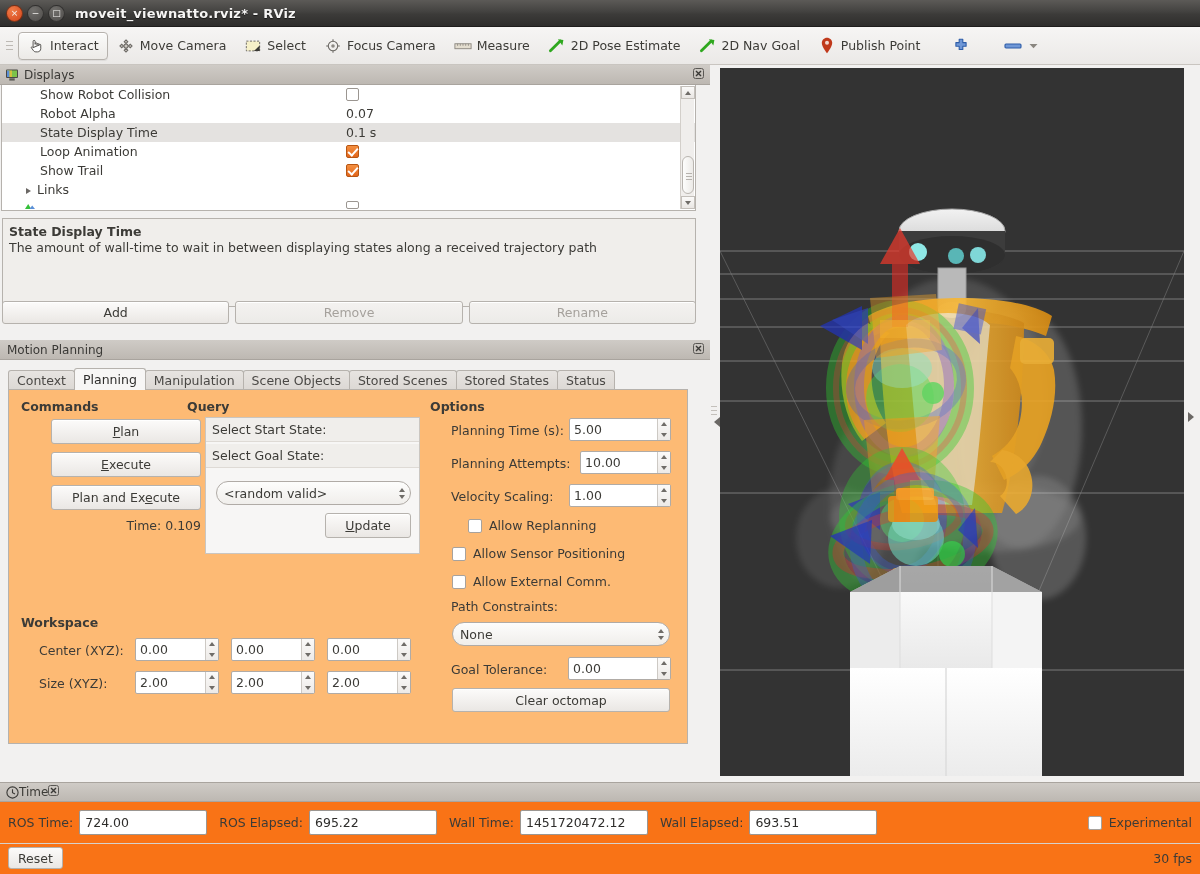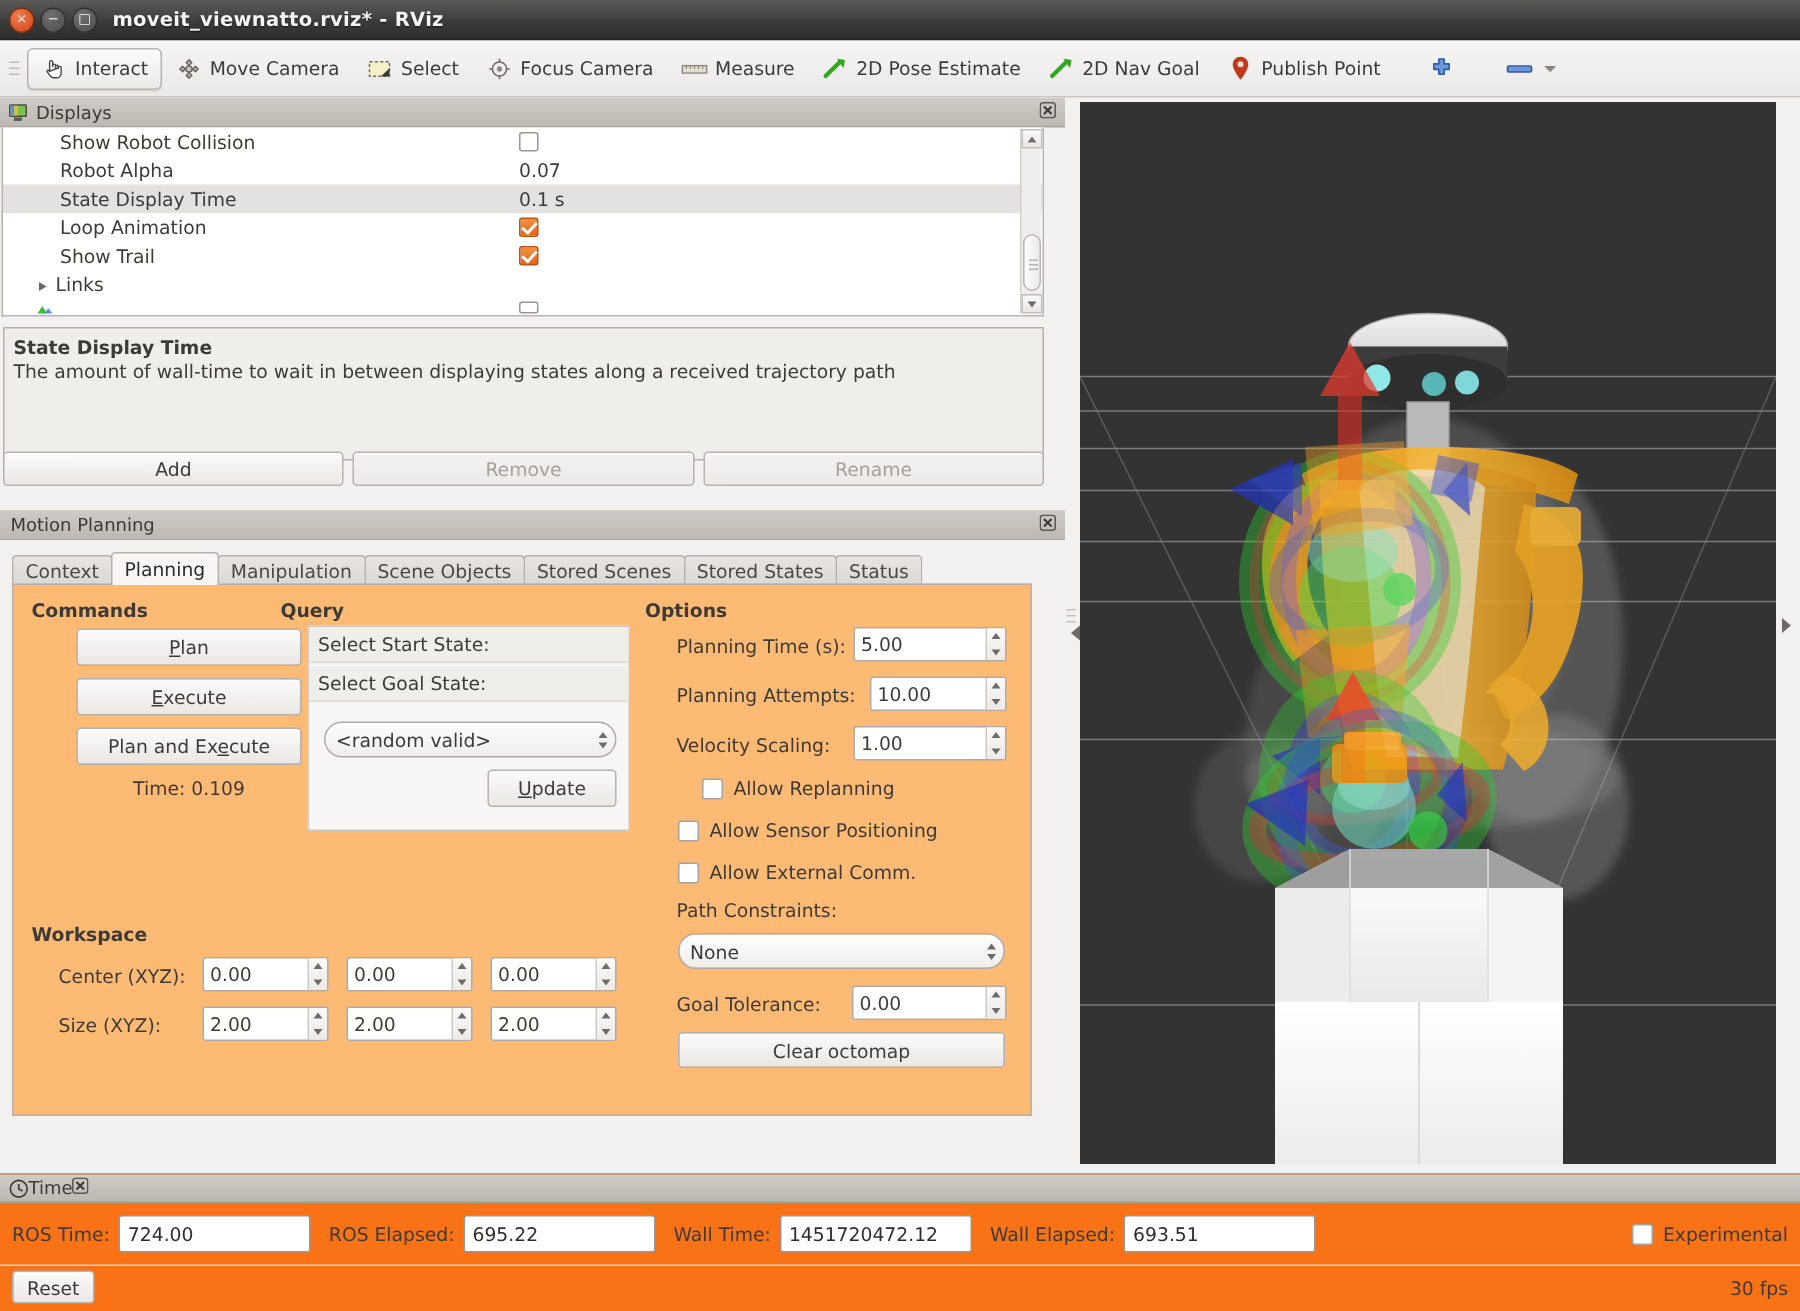--- a/index.html
+++ b/index.html
@@ -464,21 +464,21 @@
           <div class="sechdr" style="position:absolute;left:12px;top:9px;">Commands</div>
           <div class="btn" style="position:absolute;left:42px;top:29px;width:150px;height:25px;">
             <span><span class="mn">P</span><span>lan</span></span>
           </div>
           <div class="btn" style="position:absolute;left:42px;top:62px;width:150px;height:25px;">
             <span><span class="mn">E</span><span>xecute</span></span>
           </div>
           <div class="btn" style="position:absolute;left:42px;top:95px;width:150px;height:25px;">
             <span><span>Plan and Ex</span><span class="mn">e</span><span>cute</span></span>
           </div>
-          <div class="lbl" style="position:absolute;left:42px;top:128px;width:150px;text-align:center;">Time: 0.109</div>
+          <div class="lbl" style="position:absolute;left:42px;top:128px;width:150px;text-align:right;">Time: 0.109</div>
 
           <div class="sechdr" style="position:absolute;left:178px;top:9px;">Query</div>
           <div class="qbox" style="position:absolute;left:196px;top:27px;width:215px;height:137px;">
             <div class="qhdr">
               <span>Select Start State:</span>
             </div>
             <div class="qhdr" style="margin-top:2px;">
               <span>Select Goal State:</span>
             </div>
             <div class="combo" style="position:absolute;left:10px;top:63px;width:195px;">

